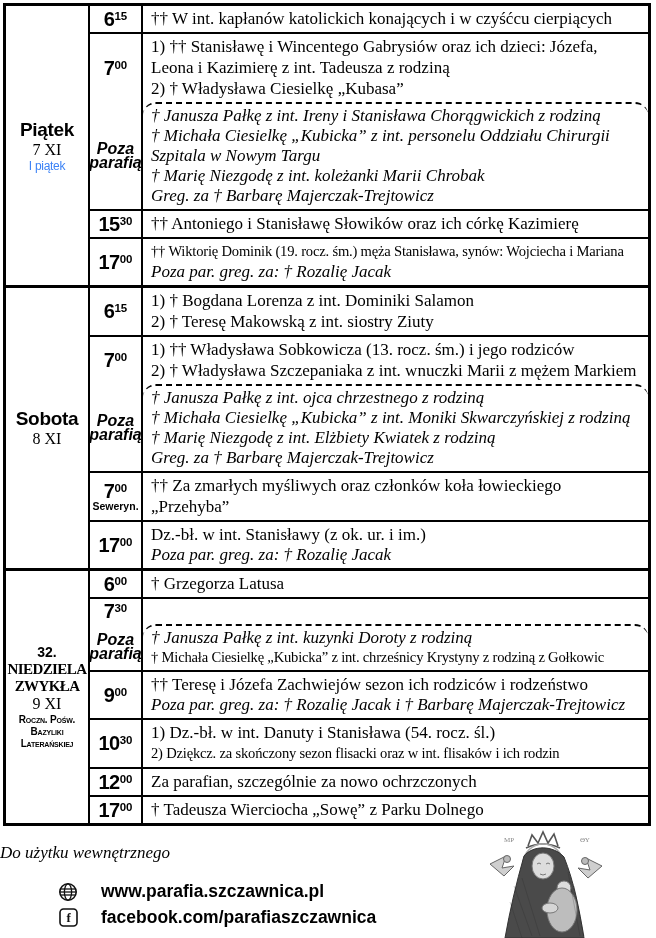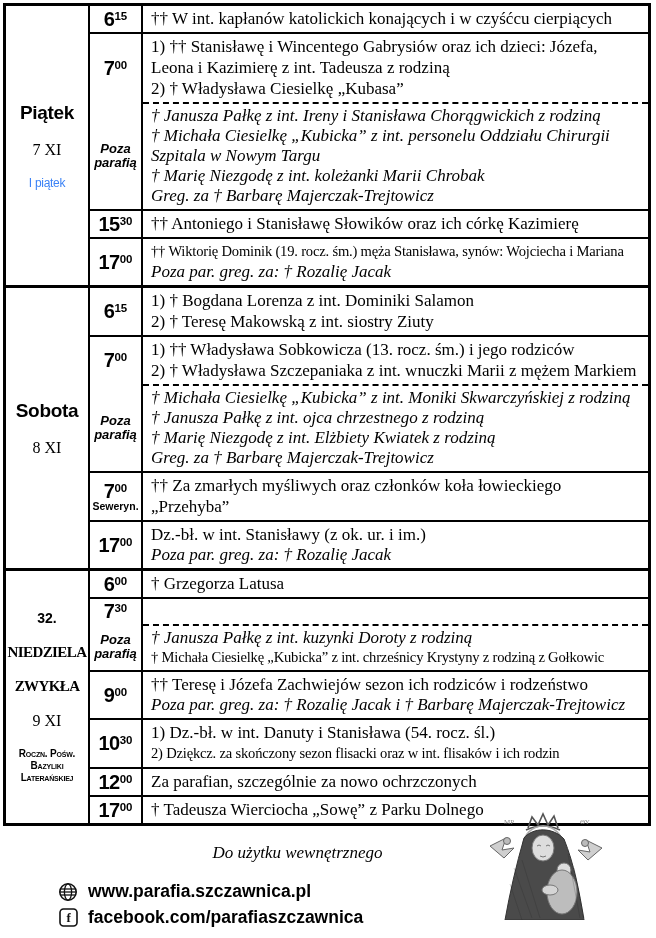--- a/index.html
+++ b/index.html
@@ -8,56 +8,56 @@
     background:#ffffff; overflow:hidden; color:#000;
     font-family:"Liberation Serif", serif;
   }
   
   .frame { position:absolute; left:3px; top:3px; width:642px; border:3px solid #000; background:#fff; }
   .sec { display:flex; border-top:3px solid #000; }
   .sec:first-child { border-top:0; }
   .day {
     width:80px; min-width:80px; border-right:2px solid #000;
     display:flex; flex-direction:column; justify-content:center; align-items:center;
-    text-align:center; padding:2px 1px; gap:18px;
+    text-align:center; padding:2px 1px; gap:1px;
   }
   .rows { flex:1; display:flex; flex-direction:column; }
   .row { display:flex; border-top:2px solid #000; }
   .row:first-child { border-top:0; }
   .row.dashed { border-top:0; }
   .row.dashed .ccell { border-top:2px dashed #000; }
   .tcell {
     width:49px; min-width:49px; border-right:2px solid #000;
     display:flex; flex-direction:column; align-items:center; justify-content:center;
     padding:2px 1px; text-align:center;
   }
-  .ccell { flex:1; padding:2px 6px 3px 8px; display:flex; flex-direction:column; justify-content:center; }
+  .ccell { flex:1; padding:2px 6px 3px 8px; display:flex; flex-direction:column; justify-content:center;border-radius:13px; }
   
   .hrwrap { white-space:nowrap; }
   .hr { font-family:"Liberation Sans",sans-serif; font-weight:bold; font-size:20px; line-height:20px; letter-spacing:-0.5px; }
   .mn { font-family:"Liberation Sans",sans-serif; font-weight:bold; font-size:11.5px; position:relative; top:-6px; }
   .tsub { font-family:"Liberation Sans",sans-serif; font-weight:bold; font-size:10.5px; line-height:11px; margin-top:-1px; }
-  .pozalabel { font-family:"Liberation Sans",sans-serif; font-weight:bold; font-style:italic; font-size:13px; line-height:14px; }
+  .pozalabel { font-family:"Liberation Sans",sans-serif; font-weight:bold; font-style:italic; font-size:16px; line-height:14px; }
   .ln { font-family:"Liberation Serif",serif; font-size:17px; line-height:21px; }
   .i  { font-style:italic; line-height:20px; }
   .c  { font-size:14.6px; letter-spacing:-0.2px; }
   .ic { font-size:14.6px; line-height:19px; letter-spacing:-0.2px; }
   .dname  { font-family:"Liberation Sans",sans-serif; font-weight:bold; font-size:19px; line-height:21px; letter-spacing:-0.3px; }
   .dname2 { font-family:Liberation Serif, serif; font-weight:bold; font-size:15px; line-height:16px; letter-spacing:-0.6px; }
   .dnum   { font-family:"Liberation Sans",sans-serif; font-weight:bold; font-size:14px; line-height:15px; }
   .ddate  { font-family:"Liberation Serif",serif; font-size:16px; line-height:18px; }
   .dnote  { font-family:"Liberation Sans",sans-serif; font-size:12px; line-height:13px; letter-spacing:-0.3px; color:#3b82f6; }
   .dnotesc{ font-family:Liberation Sans, sans-serif; font-weight:bold; font-size:10px; line-height:12px; font-variant:small-caps; letter-spacing:-0.2px; }
   
-  .fnote { position:absolute; left:0; top:843px; width:595px; text-align:center; font-style:italic; font-size:17px; font-family:"Liberation Serif",serif; }
+  .fnote { position:absolute; left:0; top:843px; width:595px; text-align:left; font-style:italic; font-size:17px; font-family:"Liberation Serif",serif; }
   .links { position:absolute; left:58px; top:880px; }
-  .linkrow { display:flex; align-items:center; gap:10px; margin-bottom:3px;
+  .linkrow { display:flex; align-items:center; gap:23px; margin-bottom:3px;
              font-family:"Liberation Sans",sans-serif; font-weight:bold; font-size:17.5px; line-height:23px; }
   .licon { width:20px; height:20px; display:flex; align-items:center; justify-content:center; }
-  .engraving { position:absolute; right:44px; top:808px; width:132px; height:112px; overflow:hidden; }
+  .engraving { position:absolute; right:44px; top:826px; width:132px; height:112px; overflow:hidden; }
 </style>
 </head>
 <body>
 
 <div class="page">
   <div class="frame">
 
     <section class="sec">
       <div class="day">
         <div class="dname">Piątek</div>
@@ -135,22 +135,22 @@
           <div class="ccell">
             <div class="ln">1) †† Władysława Sobkowicza (13. rocz. śm.) i jego rodziców</div>
             <div class="ln">2) † Władysława Szczepaniaka z int. wnuczki Marii z mężem Markiem</div>
           </div>
         </div>
         <div class="row dashed">
           <div class="tcell">
               <div class="pozalabel">Poza parafią</div>
             </div>
           <div class="ccell">
+            <div class="ln i">† Janusza Pałkę z int. ojca chrzestnego z rodziną</div>
             <div class="ln i">† Michała Ciesielkę „Kubicka” z int. Moniki Skwarczyńskiej z rodziną</div>
-            <div class="ln i">† Janusza Pałkę z int. ojca chrzestnego z rodziną</div>
             <div class="ln i">† Marię Niezgodę z int. Elżbiety Kwiatek z rodziną</div>
             <div class="ln i">Greg. za † Barbarę Majerczak-Trejtowicz</div>
           </div>
         </div>
         <div class="row">
           <div class="tcell">
             <span class="hrwrap"><span class="hr">7</span><span class="mn">00</span></span>
             <div class="tsub">Seweryn.</div>
           </div>
           <div class="ccell">

